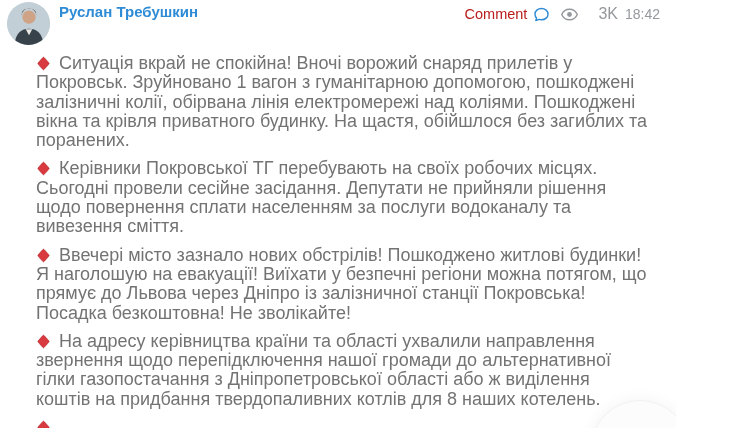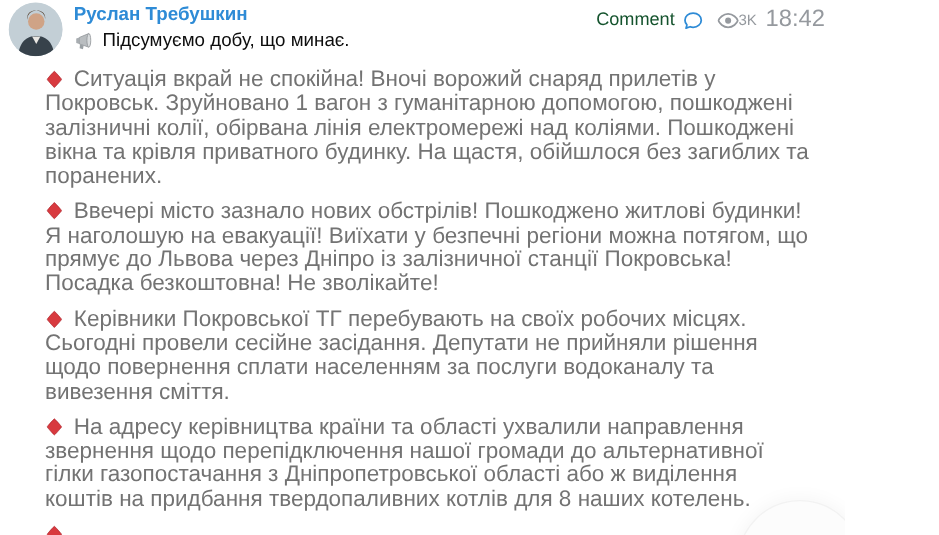--- a/index.html
+++ b/index.html
@@ -12,25 +12,25 @@
   .avatar{
     width:43px;height:43px;border-radius:50%;overflow:hidden;flex:0 0 auto;cursor:pointer;
     background:linear-gradient(135deg,#d3dde2 0%,#b5c3cc 100%);
   }
   .avatar svg{display:block;width:100%;height:100%;}
   .head-text{margin-left:9px;flex:1;min-width:0;}
   .author{color:#2e8bd6;font-weight:700;font-size:15px;line-height:18px;padding-top:1px;cursor:pointer;}
   .subtitle{display:flex;align-items:center;gap:5px;font-size:15px;line-height:19px;margin-top:2px;color:#0d0d0d;}
   .subtitle .emoji svg{display:block;width:18px;height:16px;}
   .meta{display:flex;align-items:center;gap:7px;padding-top:3px;white-space:nowrap;}
-  .comment-link{display:flex;align-items:center;gap:6px;color:#14532d;font-size:14.5px;cursor:pointer;text-decoration:none;}
+  .comment-link{display:flex;align-items:center;gap:6px;color:#b91c1c;font-size:14.5px;cursor:pointer;text-decoration:none;}
   .comment-link svg{display:block;width:17px;height:17px;}
-  .views-group{display:flex;align-items:center;gap:0;color:#95999e;font-size:12px;margin-left:4px;}
+  .views-group{display:flex;align-items:center;gap:20px;color:#95999e;font-size:16px;margin-left:4px;}
   .views-group svg{display:block;width:17px;height:13px;}
-  .msg-time{color:#95999e;font-size:19px;}
+  .msg-time{color:#95999e;font-size:14px;}
   
   .post{padding:9px 28px 0 36px;font-size:18px;line-height:19.3px;color:#737373;}
   .post p{margin:0 0 9px 0;}
   .diamond{display:inline-block;vertical-align:-2px;margin-right:3px;}
   .diamond svg{display:block;width:15px;height:15px;}
   
   .scroll-fab{
     position:absolute;right:-14px;bottom:-72px;width:98px;height:98px;border-radius:50%;
     background:#fcfcfc;border:1px solid #f2f2f2;box-shadow:0 0 16px rgba(0,0,0,0.05);cursor:pointer;
   }
@@ -45,31 +45,20 @@
       <svg viewBox="0 0 43 43">
         <circle cx="21.5" cy="21.5" r="21.5" fill="#c3cfd6"></circle>
         <path d="M14.8 13.5a7.2 7.2 0 0 1 14.4 0c0-1.2.8-7.1-7.2-7.1s-7.2 5.9-7.2 7.1z" fill="#5d4a3a"></path>
         <circle cx="22" cy="15.2" r="6.6" fill="#cfa386"></circle>
         <path d="M7.5 43c1-12 7.1-16.2 14.5-16.2S35.5 31 36.5 43z" fill="#37424b"></path>
         <path d="M18.7 27.2l3.3 6 3.3-6z" fill="#e9e7e3"></path>
       </svg>
     </div>
     <div class="head-text">
       <div class="author">Руслан Требушкин</div>
-      <div class="subtitle">
-        <span class="emoji">
-          <svg viewBox="0 0 20 16">
-            <path d="M13.2 1.2 L13.2 13.2 L5 10.4 L5 4.6 Z" fill="#b9bdc0" stroke="#8f9396" stroke-width="0.7"></path>
-            <ellipse cx="13.4" cy="7.2" rx="1.7" ry="6.1" fill="#d9dcde" stroke="#8f9396" stroke-width="0.7"></ellipse>
-            <path d="M5.6 10.7 L8.8 11.7 L8.2 15 L5.2 14.3 Z" fill="#9aa0a4"></path>
-            <path d="M2.2 5.6 L5 4.6 L5 10.4 L2.2 9.5 Z" fill="#a8adb1"></path>
-          </svg>
-        </span>
-        <span>Підсумуємо добу, що минає.</span>
-      </div>
     </div>
     <div class="meta">
       <a class="comment-link">
         <span>Comment</span>
         <svg viewBox="0 0 24 24" fill="none" stroke="#2e8bd6" stroke-width="2" stroke-linejoin="round">
           <path d="M12 3.5c5.2 0 9.2 3.6 9.2 8s-4 8-9.2 8c-1.2 0-2.4-.2-3.4-.6L4 20.5l1-3.7C3.6 15.4 2.8 13.6 2.8 11.5c0-4.4 4-8 9.2-8z"></path>
         </svg>
       </a>
       <span class="views-group">
         <svg viewBox="0 0 24 18">
@@ -86,27 +75,27 @@
     <p>
       <span class="diamond"><svg viewBox="0 0 18 18">
             <path d="M9 1.3c.6 0 5.3 5.6 6.6 7.1a1 1 0 0 1 0 1.2C14.3 11.1 9.6 16.7 9 16.7s-5.3-5.6-6.6-7.1a1 1 0 0 1 0-1.2C3.7 6.9 8.4 1.3 9 1.3z" fill="#d83a3f" stroke="#a8242c" stroke-width="0.6"></path>
           </svg></span>
       <span>Ситуація вкрай не спокійна! Вночі ворожий снаряд прилетів у Покровськ. Зруйновано 1 вагон з гуманітарною допомогою, пошкоджені залізничні колії, обірвана лінія електромережі над коліями. Пошкоджені вікна та крівля приватного будинку. На щастя, обійшлося без загиблих та поранених.</span>
     </p>
     <p>
       <span class="diamond"><svg viewBox="0 0 18 18">
             <path d="M9 1.3c.6 0 5.3 5.6 6.6 7.1a1 1 0 0 1 0 1.2C14.3 11.1 9.6 16.7 9 16.7s-5.3-5.6-6.6-7.1a1 1 0 0 1 0-1.2C3.7 6.9 8.4 1.3 9 1.3z" fill="#d83a3f" stroke="#a8242c" stroke-width="0.6"></path>
           </svg></span>
-      <span>Ввечері місто зазнало нових обстрілів! Пошкоджено житлові будинки! Я наголошую на евакуації! Виїхати у безпечні регіони можна потягом, що прямує до Львова через Дніпро із залізничної станції Покровська! Посадка безкоштовна! Не зволікайте!</span>
+      <span>Керівники Покровської ТГ перебувають на своїх робочих місцях. Сьогодні провели сесійне засідання. Депутати не прийняли рішення щодо повернення сплати населенням за послуги водоканалу та вивезення сміття.</span>
     </p>
     <p>
       <span class="diamond"><svg viewBox="0 0 18 18">
             <path d="M9 1.3c.6 0 5.3 5.6 6.6 7.1a1 1 0 0 1 0 1.2C14.3 11.1 9.6 16.7 9 16.7s-5.3-5.6-6.6-7.1a1 1 0 0 1 0-1.2C3.7 6.9 8.4 1.3 9 1.3z" fill="#d83a3f" stroke="#a8242c" stroke-width="0.6"></path>
           </svg></span>
-      <span>Керівники Покровської ТГ перебувають на своїх робочих місцях. Сьогодні провели сесійне засідання. Депутати не прийняли рішення щодо повернення сплати населенням за послуги водоканалу та вивезення сміття.</span>
+      <span>Ввечері місто зазнало нових обстрілів! Пошкоджено житлові будинки! Я наголошую на евакуації! Виїхати у безпечні регіони можна потягом, що прямує до Львова через Дніпро із залізничної станції Покровська! Посадка безкоштовна! Не зволікайте!</span>
     </p>
     <p>
       <span class="diamond"><svg viewBox="0 0 18 18">
             <path d="M9 1.3c.6 0 5.3 5.6 6.6 7.1a1 1 0 0 1 0 1.2C14.3 11.1 9.6 16.7 9 16.7s-5.3-5.6-6.6-7.1a1 1 0 0 1 0-1.2C3.7 6.9 8.4 1.3 9 1.3z" fill="#d83a3f" stroke="#a8242c" stroke-width="0.6"></path>
           </svg></span>
       <span>На адресу керівництва країни та області ухвалили направлення звернення щодо перепідключення нашої громади до альтернативної гілки газопостачання з Дніпропетровської області або ж виділення коштів на придбання твердопаливних котлів для 8 наших котелень.</span>
     </p>
     <p>
       <span class="diamond"><svg viewBox="0 0 18 18">
             <path d="M9 1.3c.6 0 5.3 5.6 6.6 7.1a1 1 0 0 1 0 1.2C14.3 11.1 9.6 16.7 9 16.7s-5.3-5.6-6.6-7.1a1 1 0 0 1 0-1.2C3.7 6.9 8.4 1.3 9 1.3z" fill="#d83a3f" stroke="#a8242c" stroke-width="0.6"></path>

